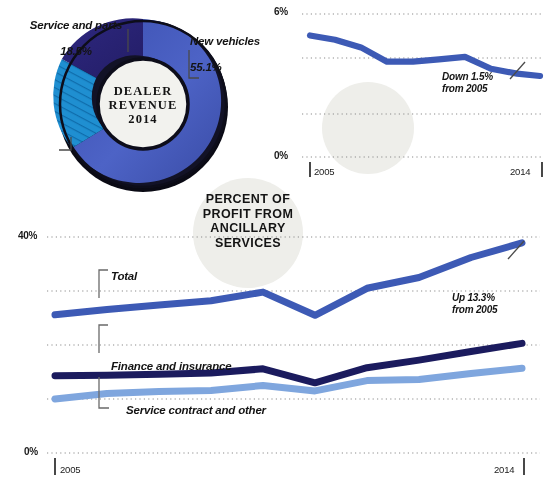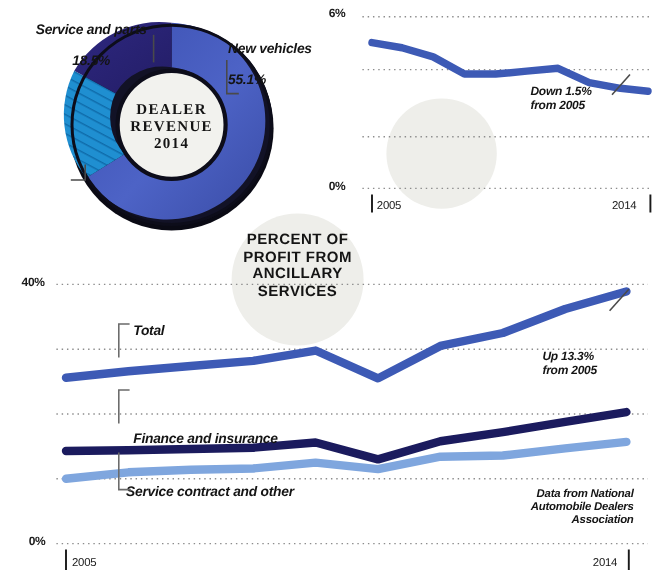--- a/index.html
+++ b/index.html
@@ -239,28 +239,25 @@
   <div class="abs callout-label" style="left:111px; top:270px;">Total</div>
   <svg class="abs" style="left:96px; top:268px;" width="18" height="34">
     <path d="M12,2 L3,2 L3,30" stroke="#6a6a6a" stroke-width="1.3" fill="none"></path>
   </svg>
 
   <div class="abs callout-label" style="left:111px; top:325px;margin-top:35px;">Finance and insurance</div>
   <svg class="abs" style="left:96px; top:323px;" width="18" height="34">
     <path d="M12,2 L3,2 L3,30" stroke="#6a6a6a" stroke-width="1.3" fill="none"></path>
   </svg>
 
-  <div class="abs callout-label" style="left:105px; top:404px;">Service contract and other</div>
+  <div class="abs callout-label" style="left:126px; top:404px;">Service contract and other</div>
   <svg class="abs" style="left:96px; top:376px;" width="18" height="36">
     <path d="M3,1 L3,32 L13,32" stroke="#6a6a6a" stroke-width="1.3" fill="none"></path>
   </svg>
 
   <div class="abs annot" style="left:452px; top:252px; width:74px;margin-top:40px;">Up 13.3%
 from 2005</div>
   <svg class="abs" style="left:506px; top:238px;" width="26" height="24">
     <path d="M2,21 L18,3" stroke="#4a4a4a" stroke-width="1.3" fill="none"></path>
   </svg>
 
-  <div class="abs source-note" style="left:386px; top:406px; width:142px;">Data from National
-Automobile Dealers
-Association</div>
 
 </div>
 
 </body></html>

